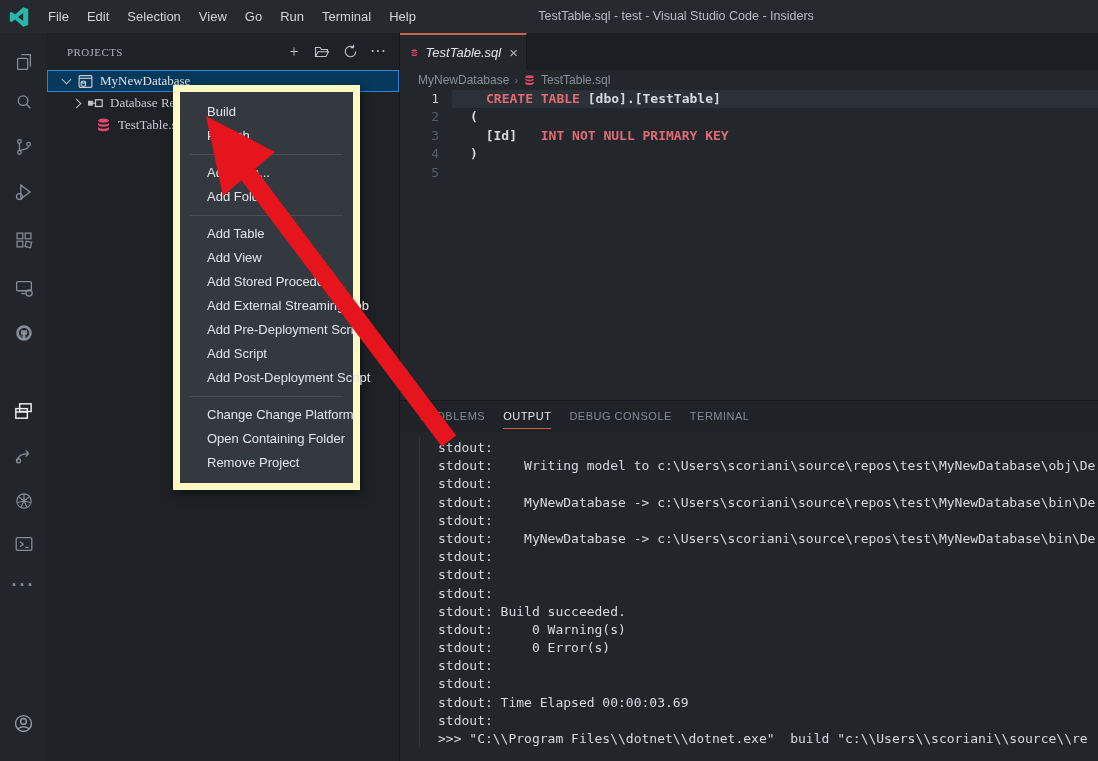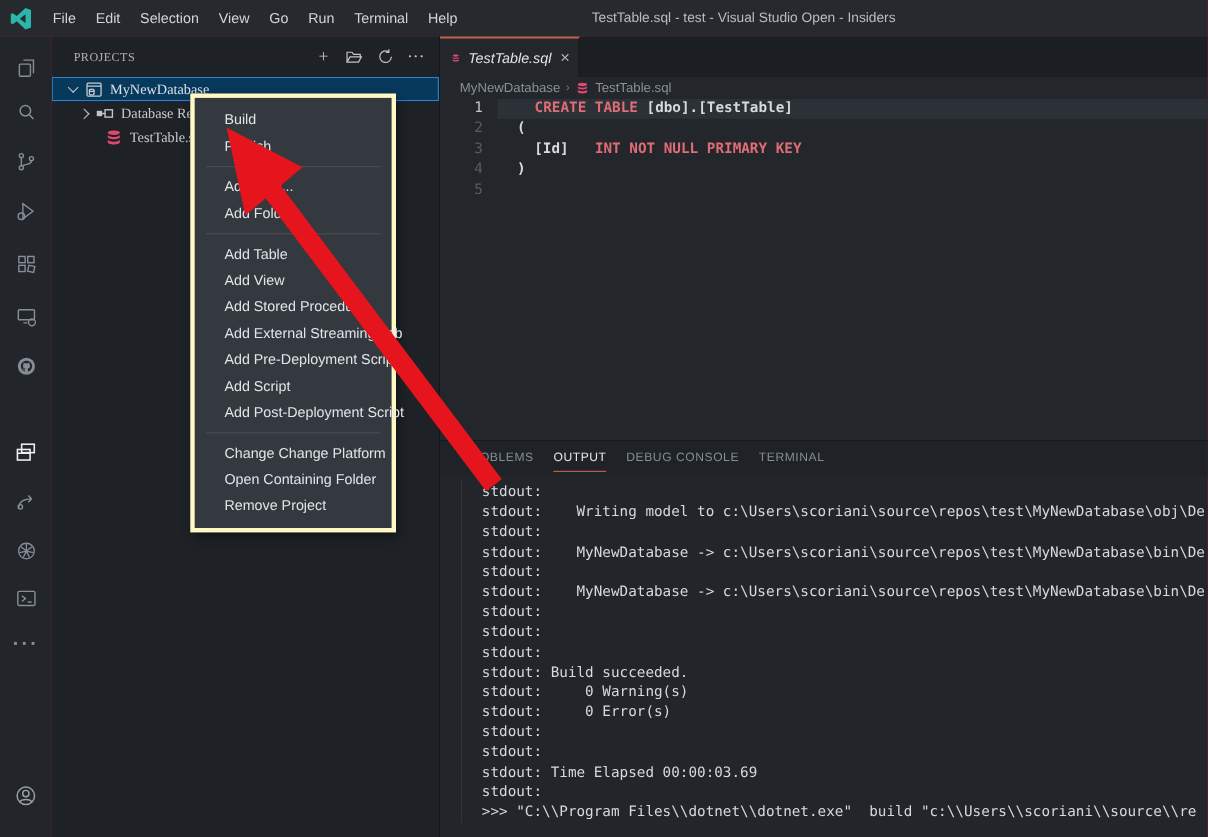--- a/index.html
+++ b/index.html
@@ -1,18 +1,18 @@
 <!DOCTYPE html>
 <html><head>
 <meta charset="utf-8">
 <style>
   * { margin:0; padding:0; box-sizing:border-box; }
   html,body { width:1098px; height:761px; overflow:hidden; background:#23272c;
     font-family:"Liberation Sans", sans-serif; }
-  .app { position:relative; width:1098px; height:761px; background:#b91c1c; }
+  .app { position:relative; width:1098px; height:761px; background:#fca5a5; }
 
   
   .titlebar { position:absolute; left:0; top:0; width:1098px; height:33px;
     background:#26292e; display:flex; align-items:center; z-index:5; }
   .vscode-logo { width:20px; height:20px; margin:0 10px 0 9px; }
   .menubar { display:flex; height:33px; }
   .menubar-item { padding:0 9px; line-height:33px; font-size:13px; color:#d2d4d8; cursor:default; }
   .window-title { position:absolute; left:676px; top:0; transform:translateX(-50%);
     line-height:33px; font-size:12.5px; color:#b9bdc3; white-space:nowrap; }
 
@@ -37,21 +37,21 @@
   .tree-row.selected { background:#07395c; box-shadow:inset 0 0 0 1px #2b83d6; color:#dde0e4; }
   .chev { width:10px; height:10px; margin-right:5px; position:relative; flex:none; }
   .chev::before { content:""; position:absolute; width:6px; height:6px;
     border-right:1.4px solid #b9bdc2; border-bottom:1.4px solid #b9bdc2; left:1px; top:0; }
   .chev.down::before { transform:rotate(45deg); }
   .chev.right::before { transform:rotate(-45deg); top:2px; }
   .tree-icon { width:17px; height:17px; margin-right:6px; flex:none; }
 
   
   .context-menu { position:absolute; left:173px; top:85px; width:187px;
-    background:#34383f; border:4px solid #fef9c3; box-shadow:2px 4px 10px rgba(0,0,0,.5);
+    background:#34383f; border:7px solid #fef9c3; box-shadow:2px 4px 10px rgba(0,0,0,.5);
     padding:8px 0; z-index:50; }
   .cm-item { height:24px; line-height:24px; padding-left:27px; font-size:13px;
     color:#e2e4e7; cursor:pointer; white-space:nowrap; }
   .cm-sep { height:1px; background:#4a4e55; margin:6px 10px; }
 
   
   .main { position:absolute; left:400px; top:33px; width:698px; height:728px; }
   .tabstrip { position:absolute; left:0; top:0; width:698px; height:37px; background:#1b1e23; }
   .tab { position:absolute; left:0; top:0; width:127px; height:37px; background:#23272c;
     border-top:2px solid #c9624d; border-right:1px solid #17191d;
@@ -106,21 +106,21 @@
     <div class="menubar">
       <div class="menubar-item">File</div>
       <div class="menubar-item">Edit</div>
       <div class="menubar-item">Selection</div>
       <div class="menubar-item">View</div>
       <div class="menubar-item">Go</div>
       <div class="menubar-item">Run</div>
       <div class="menubar-item">Terminal</div>
       <div class="menubar-item">Help</div>
     </div>
-    <div class="window-title">TestTable.sql - test - Visual Studio Open - Insiders</div>
+    <div class="window-title">TestTable.sql - test - Visual Studio Code - Insiders</div>
   </div>
 
   <div class="activitybar">
     <div class="act-icon" style="top:9px">
       <svg width="22" height="22" viewBox="0 0 24 24" fill="none" stroke="#868d96" stroke-width="1.4">
           <path d="M9 4h10v13"></path>
           <rect x="5" y="8" width="11" height="12" rx="1"></rect>
         </svg>
     </div>
     <div class="act-icon" style="top:49px">

